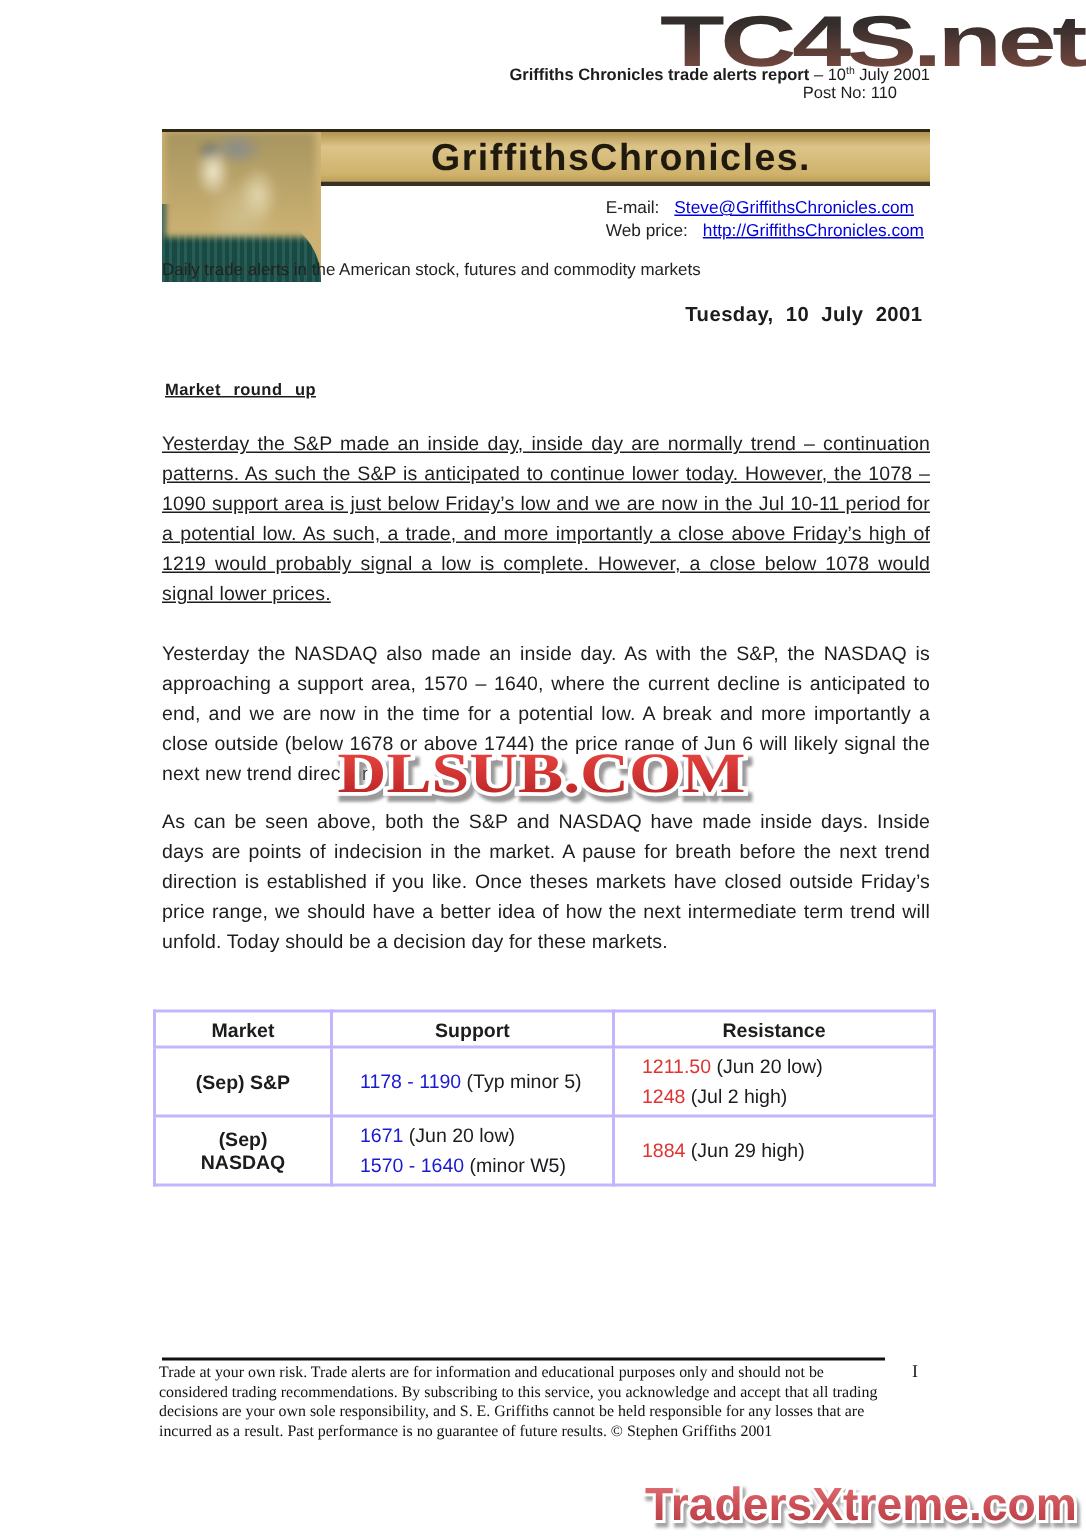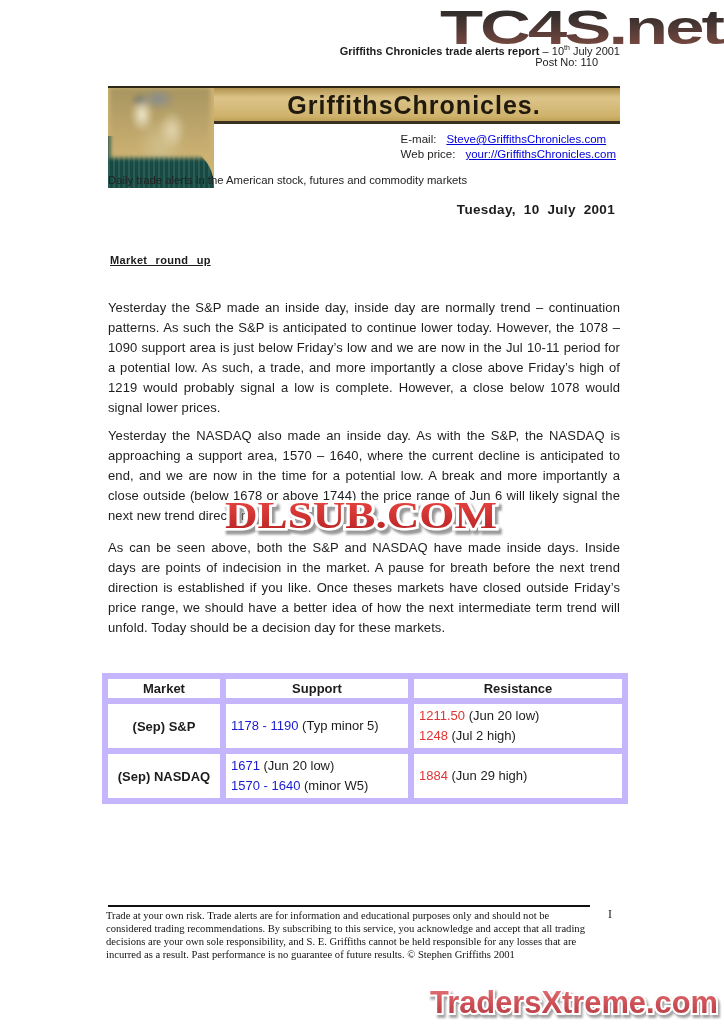--- a/index.html
+++ b/index.html
@@ -43,28 +43,28 @@
   .contact a{color:#0000dd;text-decoration:underline;}
 
   .tagline{position:absolute;left:108px;top:174px;width:508px;font-size:11.3px;color:#222;}
   .date-line{position:absolute;left:108px;top:202px;width:507px;text-align:right;
        font-size:13.5px;font-weight:bold;word-spacing:4px;letter-spacing:.3px;}
   .heading{position:absolute;left:110px;top:254px;font-size:11px;font-weight:bold;
        text-decoration:underline;word-spacing:5px;letter-spacing:.3px;}
 
   .para{position:absolute;left:108px;width:512px;font-size:13px;line-height:20px;
        text-align:justify;color:#1d1d1d;letter-spacing:.1px;}
-  #p1{top:285px;} #p2{top:413px;} #p3{top:525px;}
+  #p1{top:273px;text-decoration:underline;} #p2{top:413px;} #p3{top:525px;}
 
   .watermark{position:absolute;left:218px;top:487px;width:286px;height:54px;z-index:5;}
 
   
   table.sr{position:absolute;left:102px;top:673px;width:520px;border-collapse:collapse;
        table-layout:fixed;font-size:13px;}
-  table.sr th,table.sr td{border:6px solid #c4b5fd;padding:2px 5px;vertical-align:middle;box-sizing:border-box;}
+  table.sr th,table.sr td{border:2px solid #c4b5fd;padding:2px 18px;vertical-align:middle;box-sizing:border-box;}
   table.sr th{height:24px;font-weight:bold;text-align:center;}
   table.sr td{height:45px;}
   td.mkt{text-align:center;font-weight:bold;}
   td.vals{vertical-align:top;padding-top:4px;padding-left:8px;line-height:20px;}
   .c-blue{color:#1a1ad0;} .c-red{color:#e03434;}
   .col-m{width:118px;} .col-s{width:188px;} .col-r{width:214px;}
 
   
   .foot-rule{position:absolute;left:108px;top:905px;width:482px;border-top:2px solid #111;}
   .disclaimer{position:absolute;left:106px;top:909px;width:486px;text-align:left;
@@ -101,21 +101,21 @@
   <div class="band-title">GriffithsChronicles.</div>
   <div class="left-col">
     <div class="teal-block"></div>
     <div class="photo"></div>
   </div>
   <div class="contact">
     <div>
       <span class="lbl">E-mail:</span><a href="#">Steve@GriffithsChronicles.com</a>
     </div>
     <div>
-      <span class="lbl">Web price:</span><a href="#">your://GriffithsChronicles.com</a>
+      <span class="lbl">Web price:</span><a href="#">http://GriffithsChronicles.com</a>
     </div>
   </div>
 </div>
 
 <div class="tagline">Daily trade alerts in the American stock, futures and commodity markets</div>
 <div class="date-line">Tuesday, 10 July 2001</div>
 <div class="heading">Market round up</div>
 
 <p class="para" id="p1">Yesterday the S&amp;P made an inside day, inside day are normally trend – continuation patterns. As such the S&amp;P is anticipated to continue lower today. However, the 1078 –1090 support area is just below Friday’s low and we are now in the Jul 10-11 period for a potential low. As such, a trade, and more importantly a close above Friday’s high of 1219 would probably signal a low is complete. However, a close below 1078 would signal lower prices.</p>
 <p class="para" id="p2">Yesterday the NASDAQ also made an inside day. As with the S&amp;P, the NASDAQ is approaching a support area, 1570 – 1640, where the current decline is anticipated to end, and we are now in the time for a potential low. A break and more importantly a close outside (below 1678 or above 1744) the price range of Jun 6 will likely signal the next new trend direction.</p>

